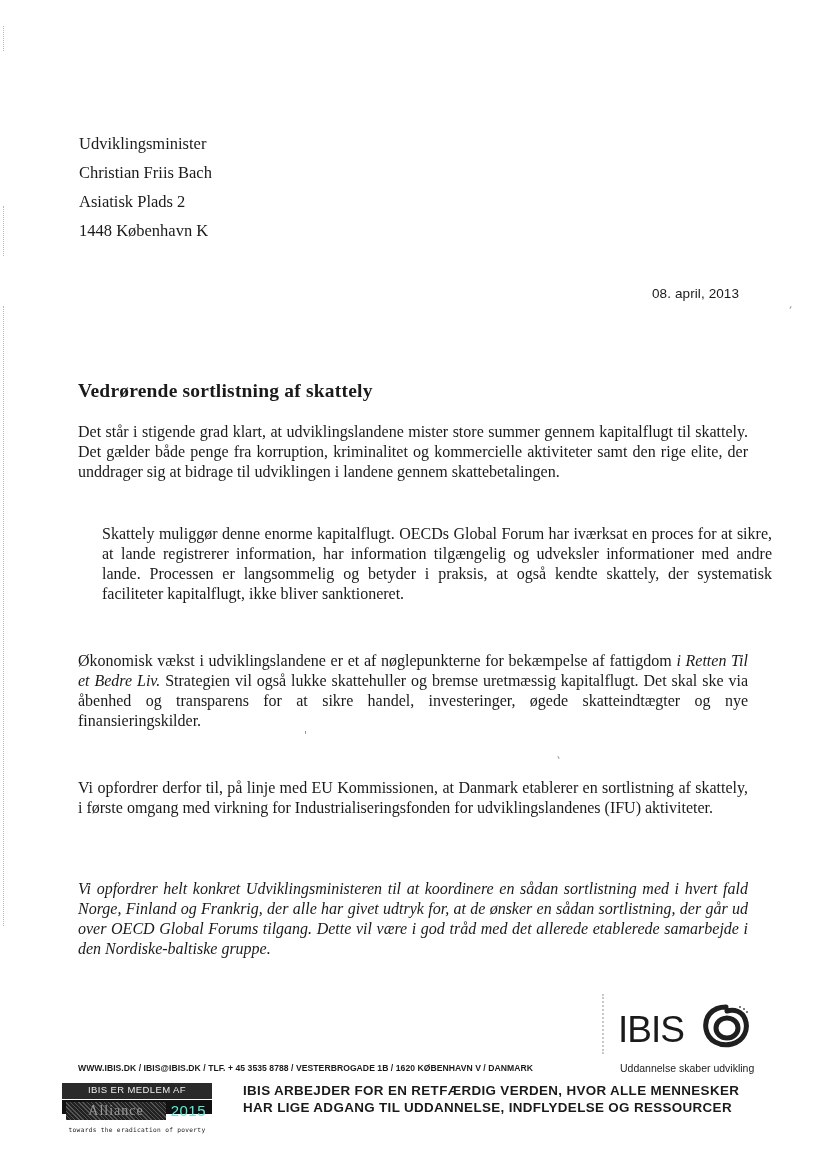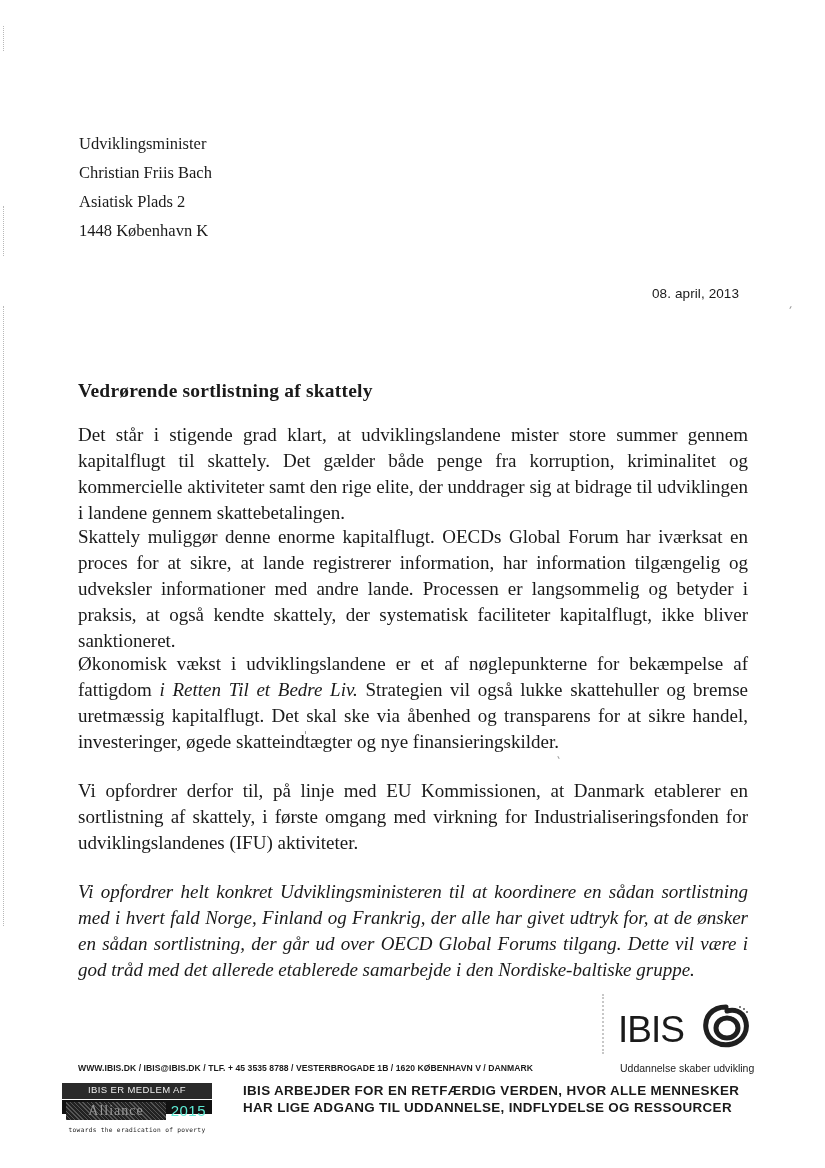--- a/index.html
+++ b/index.html
@@ -9,23 +9,23 @@
   .serif { font-family: "Liberation Serif", "DejaVu Serif", serif; }
   .sans { font-family: "Liberation Sans", "DejaVu Sans", sans-serif; }
 
   .address { position: absolute; left: 79px; top: 113px; font-size: 16.5px; line-height: 29px; }
   .address div { white-space: nowrap; }
 
   .date { position: absolute; left: 652px; top: 270px; font-size: 13.5px; letter-spacing: 0.1px; }
 
   .subject { position: absolute; left: 78px; top: 364px; font-size: 19.5px; font-weight: bold; letter-spacing: 0.2px; }
 
-  .body-text { position: absolute; left: 78px; width: 670px; font-size: 19px; line-height: 26px; text-align: justify; }
+  .body-text { position: absolute; left: 78px; width: 670px; font-size: 16px; line-height: 20px; text-align: justify; }
   .p1 { top: 406px; }
-  .p2 { top: 508px; }
+  .p2 { top: 508px; margin-left: 24px; }
   .p3 { top: 635px; }
   .p4 { top: 762px; }
   .p5 { top: 863px; font-style: italic; }
   .body-text i { font-style: italic; }
 
   .footer-contact { position: absolute; left: 78px; top: 1047px; font-size: 8.6px; font-weight: bold; letter-spacing: 0.05px; white-space: nowrap; }
 
   .ibis-logo { position: absolute; left: 618px; top: 985px; width: 140px; height: 55px; }
   .ibis-word { position: absolute; left: 0; top: 8px; font-size: 37px; font-weight: normal; letter-spacing: -1px; color: #1a1a1a; }
   .ibis-swirl { position: absolute; left: 82px; top: 0; width: 52px; height: 50px; }

